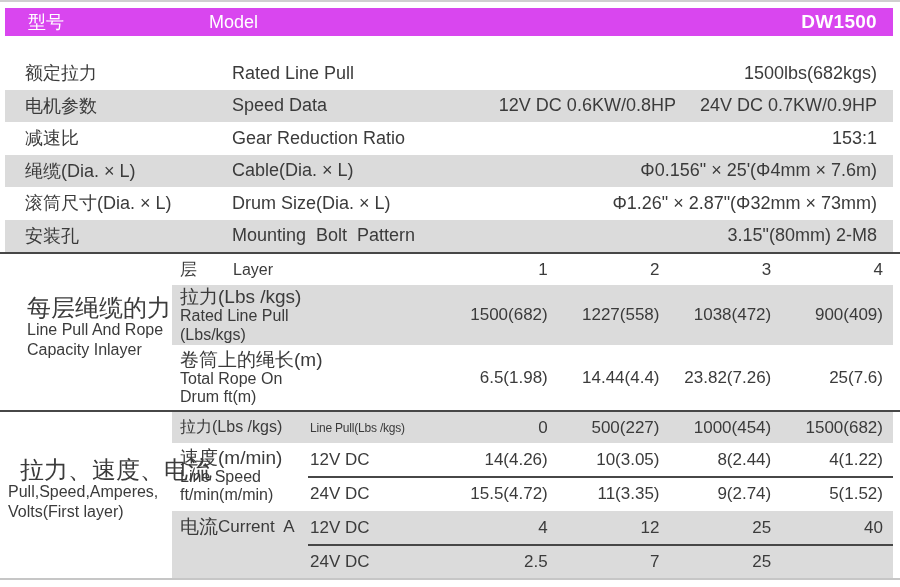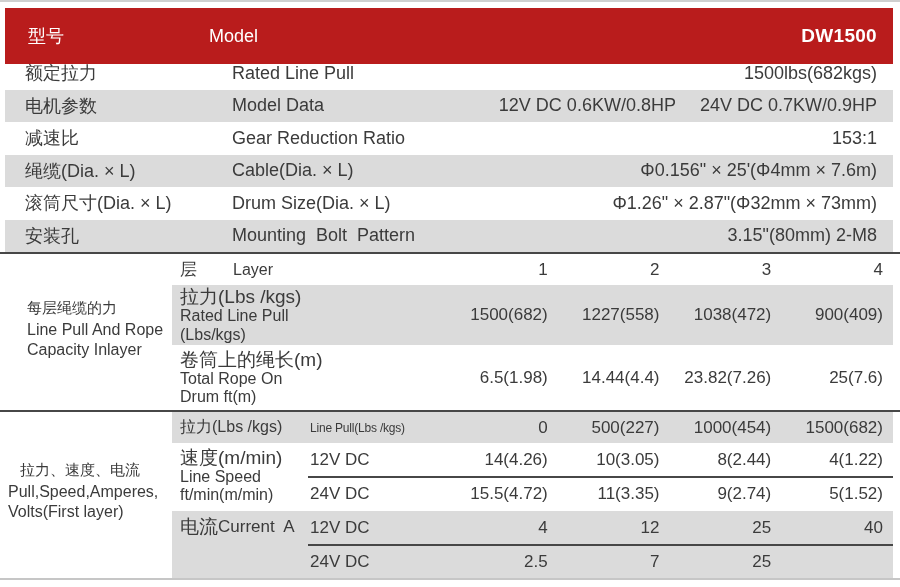--- a/index.html
+++ b/index.html
@@ -6,43 +6,43 @@
   .sheet{
     position:relative;width:900px;height:587px;background:#fff;
     font-family:"Liberation Sans","DejaVu Sans",sans-serif;
     color:#3b3b3b;overflow:hidden;
   }
   .hairline{position:absolute;left:0;width:900px;background:#cfcfcf;}
   .hairline.top{top:0;height:2px;}
   .hairline.bottom{top:578px;height:2px;background:#c6c6c6;}
 
   .bluebar{
-    position:absolute;left:5px;top:8px;width:888px;height:56px;
-    background:#b91c1c;color:#fff;display:flex;align-items:center;
+    position:absolute;left:5px;top:8px;width:888px;height:28px;
+    background:#d946ef;color:#fff;display:flex;align-items:center;
     font-size:18px;
   }
   .bluebar .h-zh{padding-left:23px;width:204px;box-sizing:border-box;}
   .bluebar .h-model{margin-left:auto;padding-right:16px;font-weight:bold;font-size:19px;letter-spacing:.3px;}
 
   .specs{position:absolute;left:5px;top:57px;width:888px;}
   .spec-row{
     height:32.5px;display:grid;grid-template-columns:227px 248px 1fr;
     align-items:center;font-size:18px;
   }
   .spec-row:nth-child(even){background:#DBDBDB;}
   .c-zh{padding-left:20px;white-space:pre;}
   .c-en{white-space:pre;}
   .c-val{text-align:right;padding-right:16px;white-space:pre;}
   .c-val.dual{display:flex;justify-content:flex-end;gap:24px;}
 
   .divider{position:absolute;left:0;width:900px;height:2px;background:#474747;}
 
   
   .sec-label{position:absolute;line-height:20px;font-size:16px;}
-  .sec-label .sec-zh{font-size:15px;line-height:24px;white-space:pre;}
+  .sec-label .sec-zh{font-size:24px;line-height:24px;white-space:pre;}
   .sec-label div{white-space:pre;}
   .mid-label{left:27px;top:296px;}
   .bot-label{left:8px;top:458px;}
   .bot-label .sec-zh{margin-left:12px;}
 
   .row{position:absolute;left:172px;width:721px;display:grid;box-sizing:border-box;}
   .row .num{text-align:right;padding-right:10px;align-self:center;font-size:17px;white-space:pre;}
   .mid-grid{grid-template-columns:274px repeat(4,1fr);}
   .row-layer{top:254px;height:31px;}
   .row-pull{top:285px;height:60px;background:#DBDBDB;}
@@ -87,21 +87,21 @@
   </div>
 
   <div class="specs">
     <div class="spec-row">
       <span class="c-zh">额定拉力</span>
       <span class="c-en">Rated Line Pull</span>
       <span class="c-val">1500lbs(682kgs)</span>
     </div>
     <div class="spec-row">
       <span class="c-zh">电机参数</span>
-      <span class="c-en">Model Data</span>
+      <span class="c-en">Speed Data</span>
       <span class="c-val dual"><span>12V DC 0.6KW/0.8HP</span><span>24V DC 0.7KW/0.9HP</span></span>
     </div>
     <div class="spec-row">
       <span class="c-zh">减速比</span>
       <span class="c-en">Gear Reduction Ratio</span>
       <span class="c-val">153:1</span>
     </div>
     <div class="spec-row">
       <span class="c-zh">绳缆(Dia. × L)</span>
       <span class="c-en">Cable(Dia. × L)</span>

